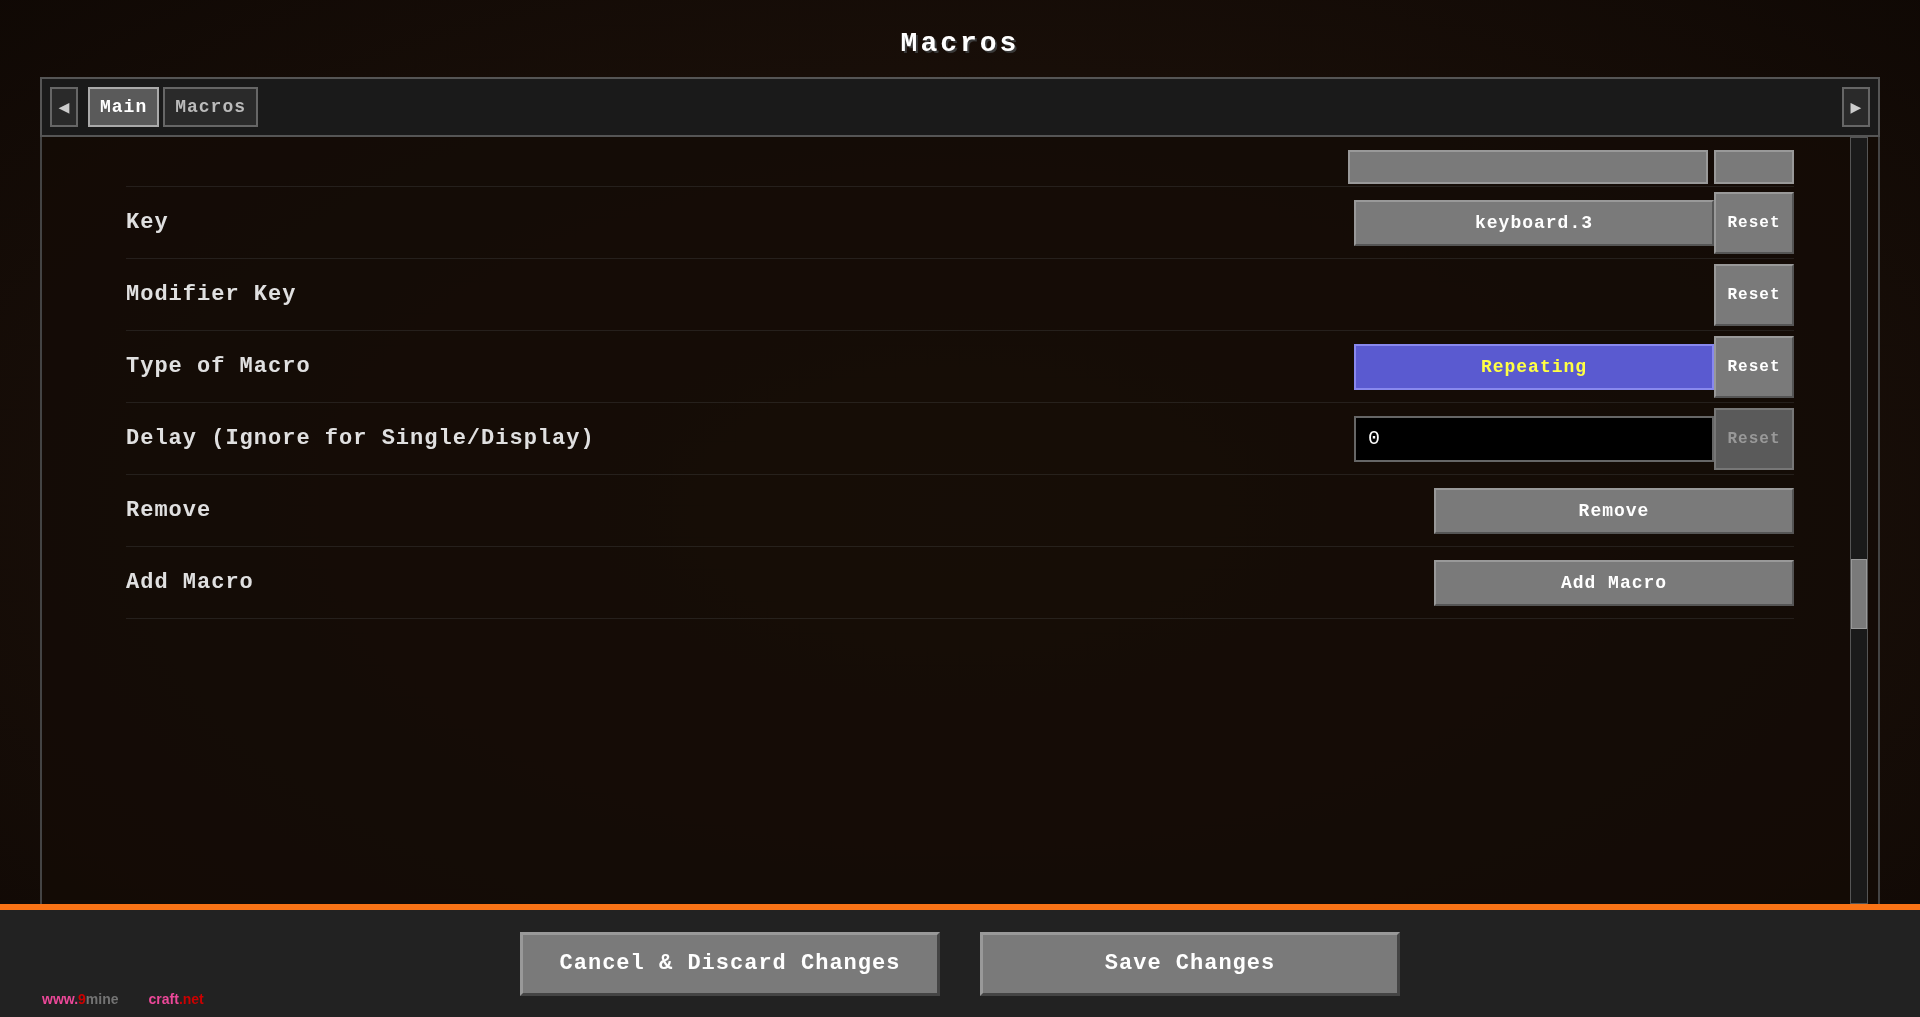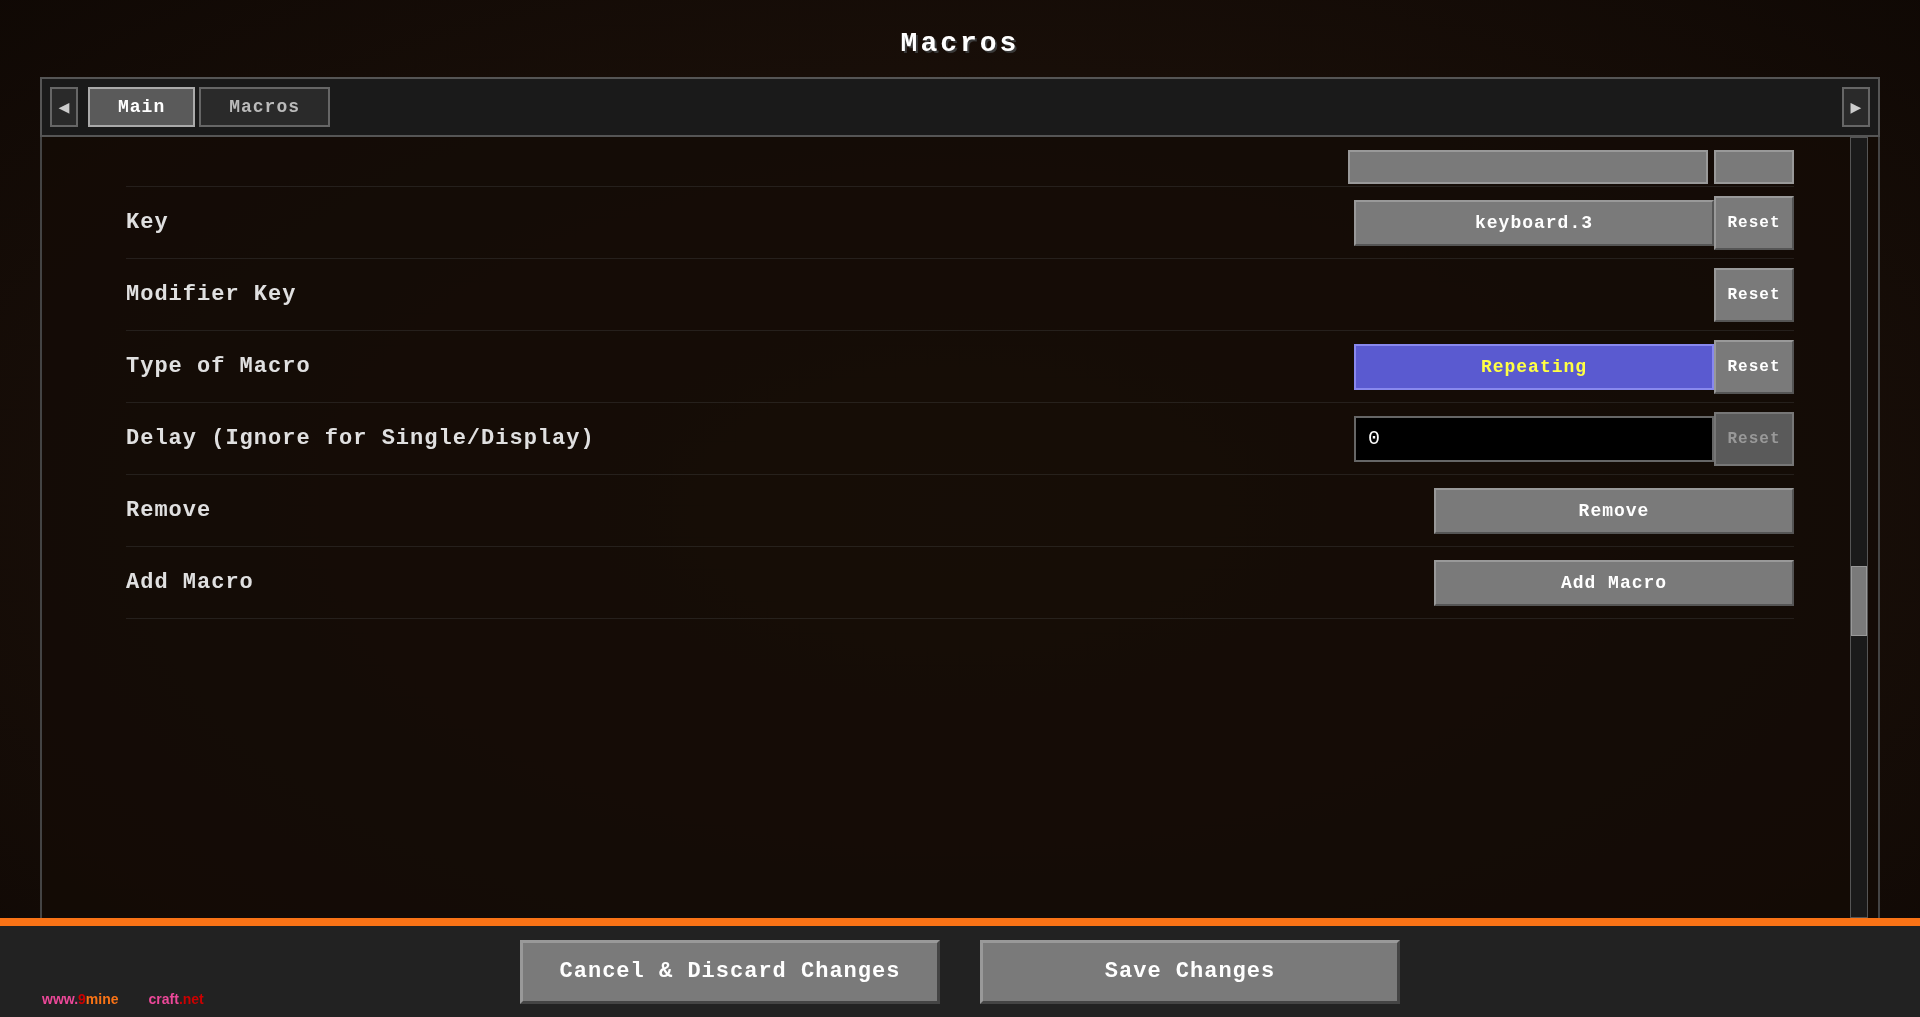--- a/index.html
+++ b/index.html
@@ -103,21 +103,21 @@
     }
 
     .tabs-container {
       display: flex;
       gap: 4px;
       flex: 1;
       padding: 0 4px;
     }
 
     .tab {
-      padding: 8px 28px;
+      padding: 8px 10px;
       font-family: 'Courier New', monospace;
       font-size: 18px;
       font-weight: bold;
       letter-spacing: 1px;
       cursor: pointer;
       border: 2px solid #888;
     }
 
     .tab.active {
       background: #5a5a5a;
@@ -197,21 +197,21 @@
       border: 2px solid #666;
       color: #ffffff;
       font-family: 'Courier New', monospace;
       font-size: 20px;
       padding: 0 12px;
     }
 
     
     .reset-btn {
       width: 80px;
-      height: 54px;
+      height: 62px;
       background: #7a7a7a;
       border: 2px solid #999;
       border-bottom-color: #555;
       border-right-color: #555;
       color: #ffffff;
       font-family: 'Courier New', monospace;
       font-size: 16px;
       font-weight: bold;
       cursor: pointer;
       display: flex;
@@ -263,23 +263,23 @@
       width: 16px;
       height: 70px;
       background: #7a7a7a;
       border: 1px solid #999;
       left: 0;
     }
 
     
     .bottom-bar {
       width: 1920px;
-      height: 99px;
+      height: 113px;
       background: #222222;
-      border-top: 8px solid #f97316;
+      border-top: 6px solid #f97316;
       display: flex;
       align-items: center;
       justify-content: center;
       gap: 40px;
       flex-shrink: 0;
     }
 
     .bottom-btn {
       width: 420px;
       height: 64px;
@@ -306,21 +306,21 @@
       font-family: Arial, sans-serif;
       font-size: 14px;
       font-weight: bold;
     }
 
     .watermark-9 {
       color: #cc0000;
     }
 
     .watermark-mine {
-      color: #f97316;
+      color: #737373;
     }
 
     .watermark-craft {
       color: #ec4899;
       margin-left: 30px;
     }
 
     .watermark-net {
       color: #cc0000;
     }

